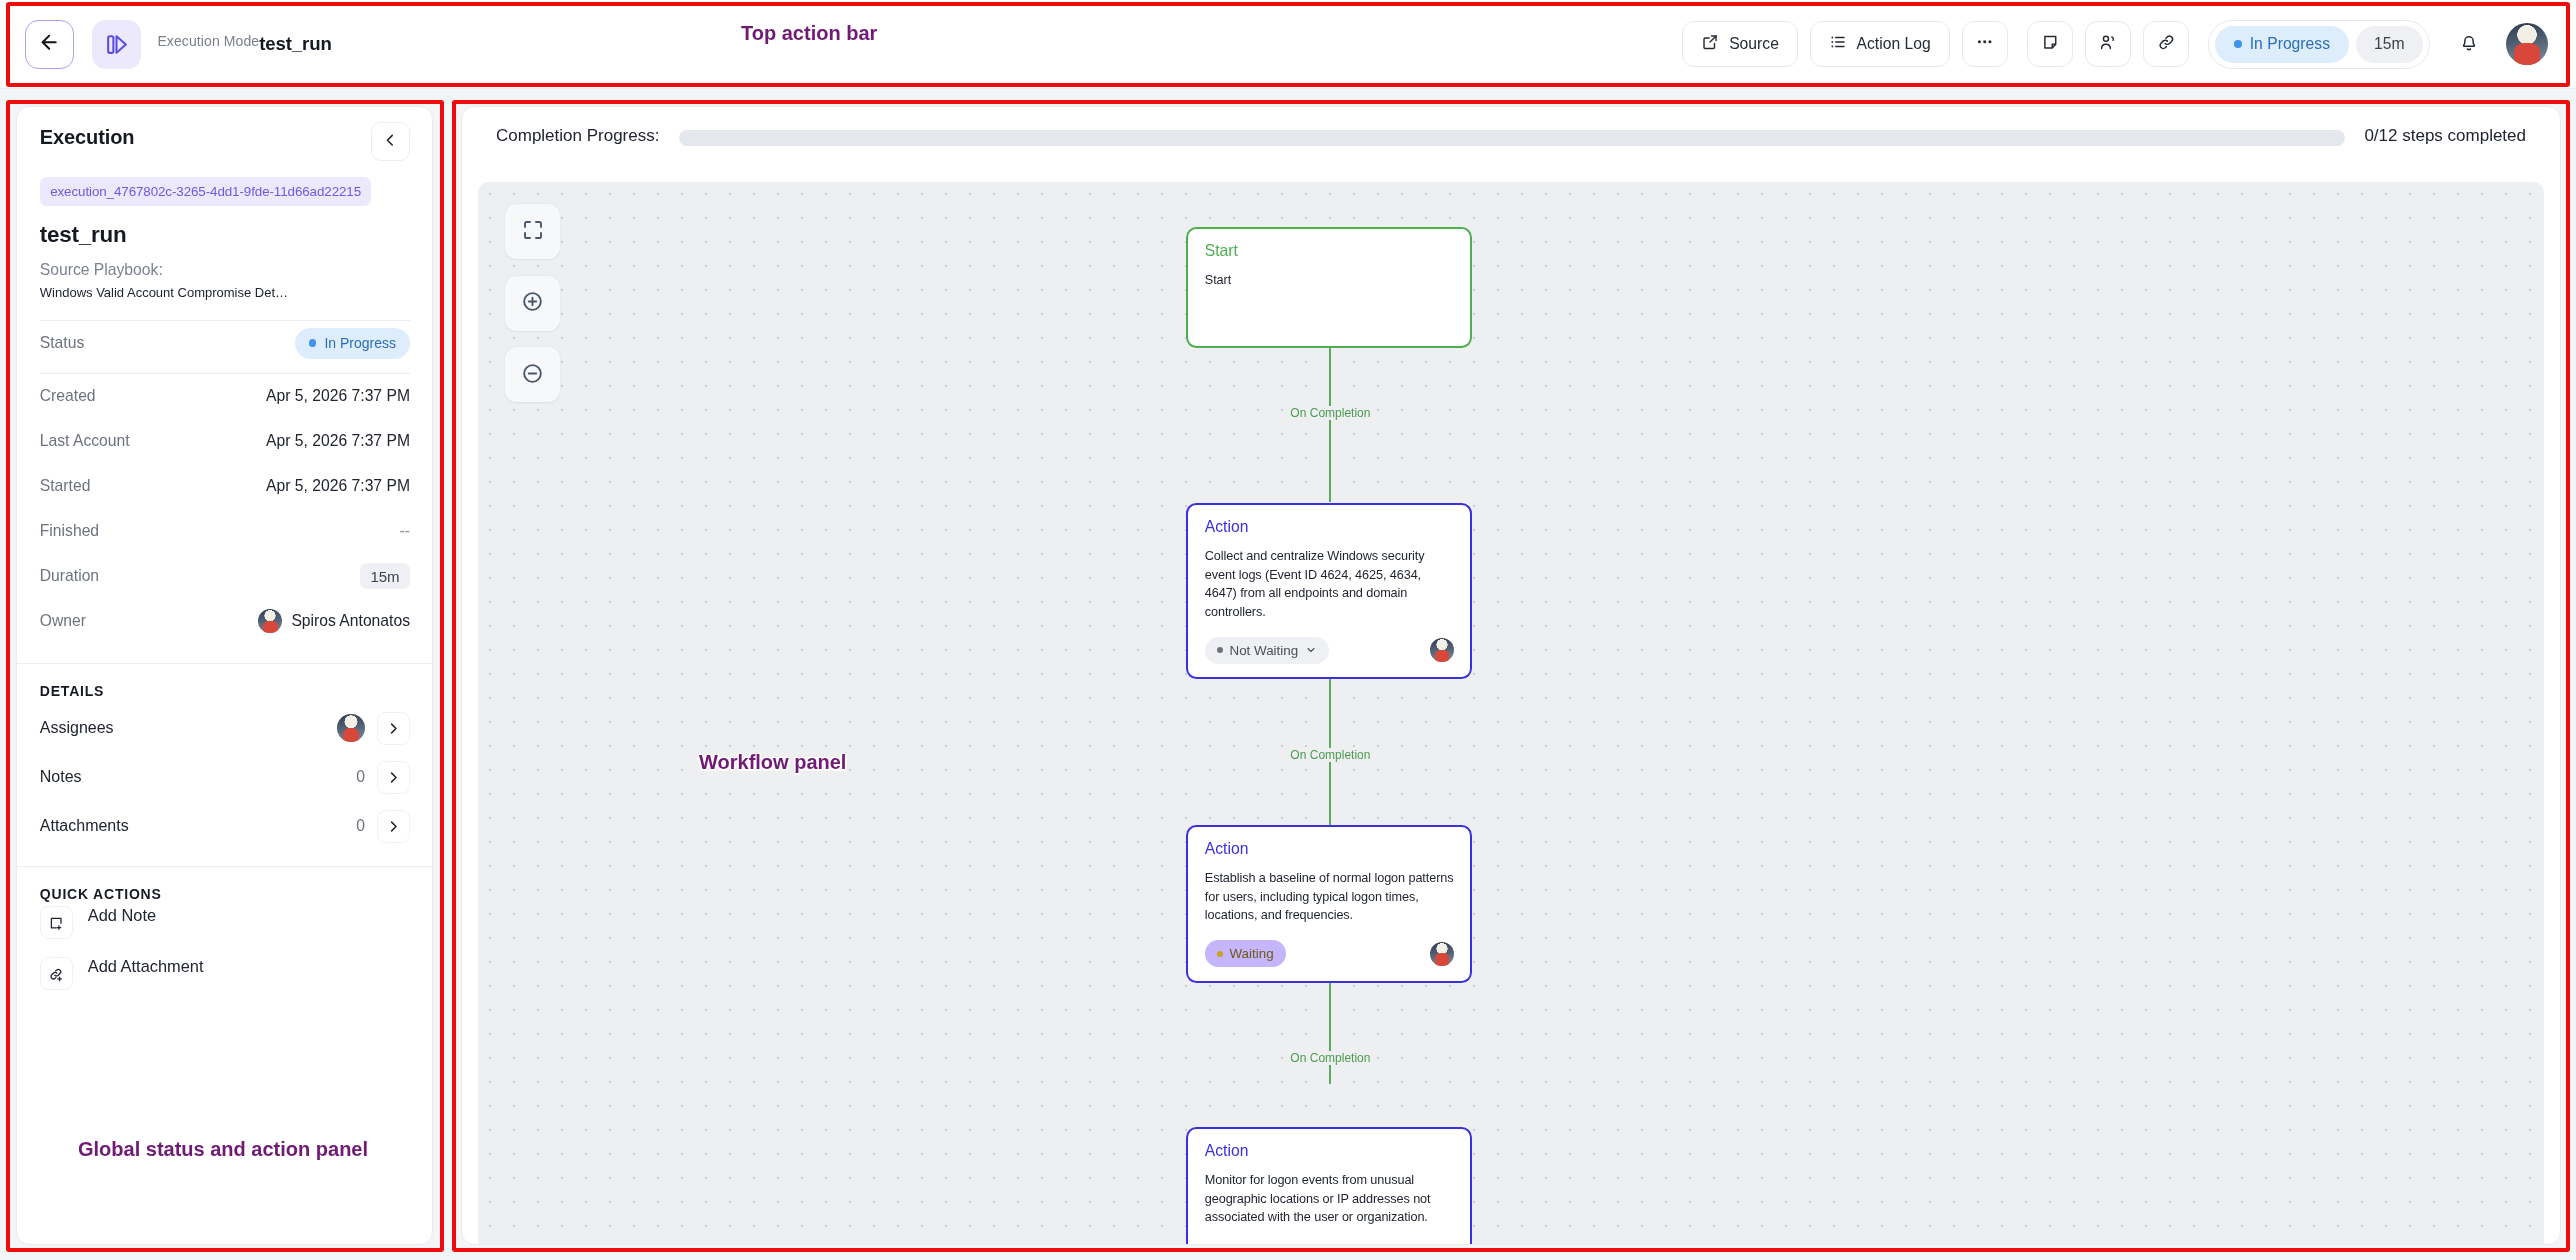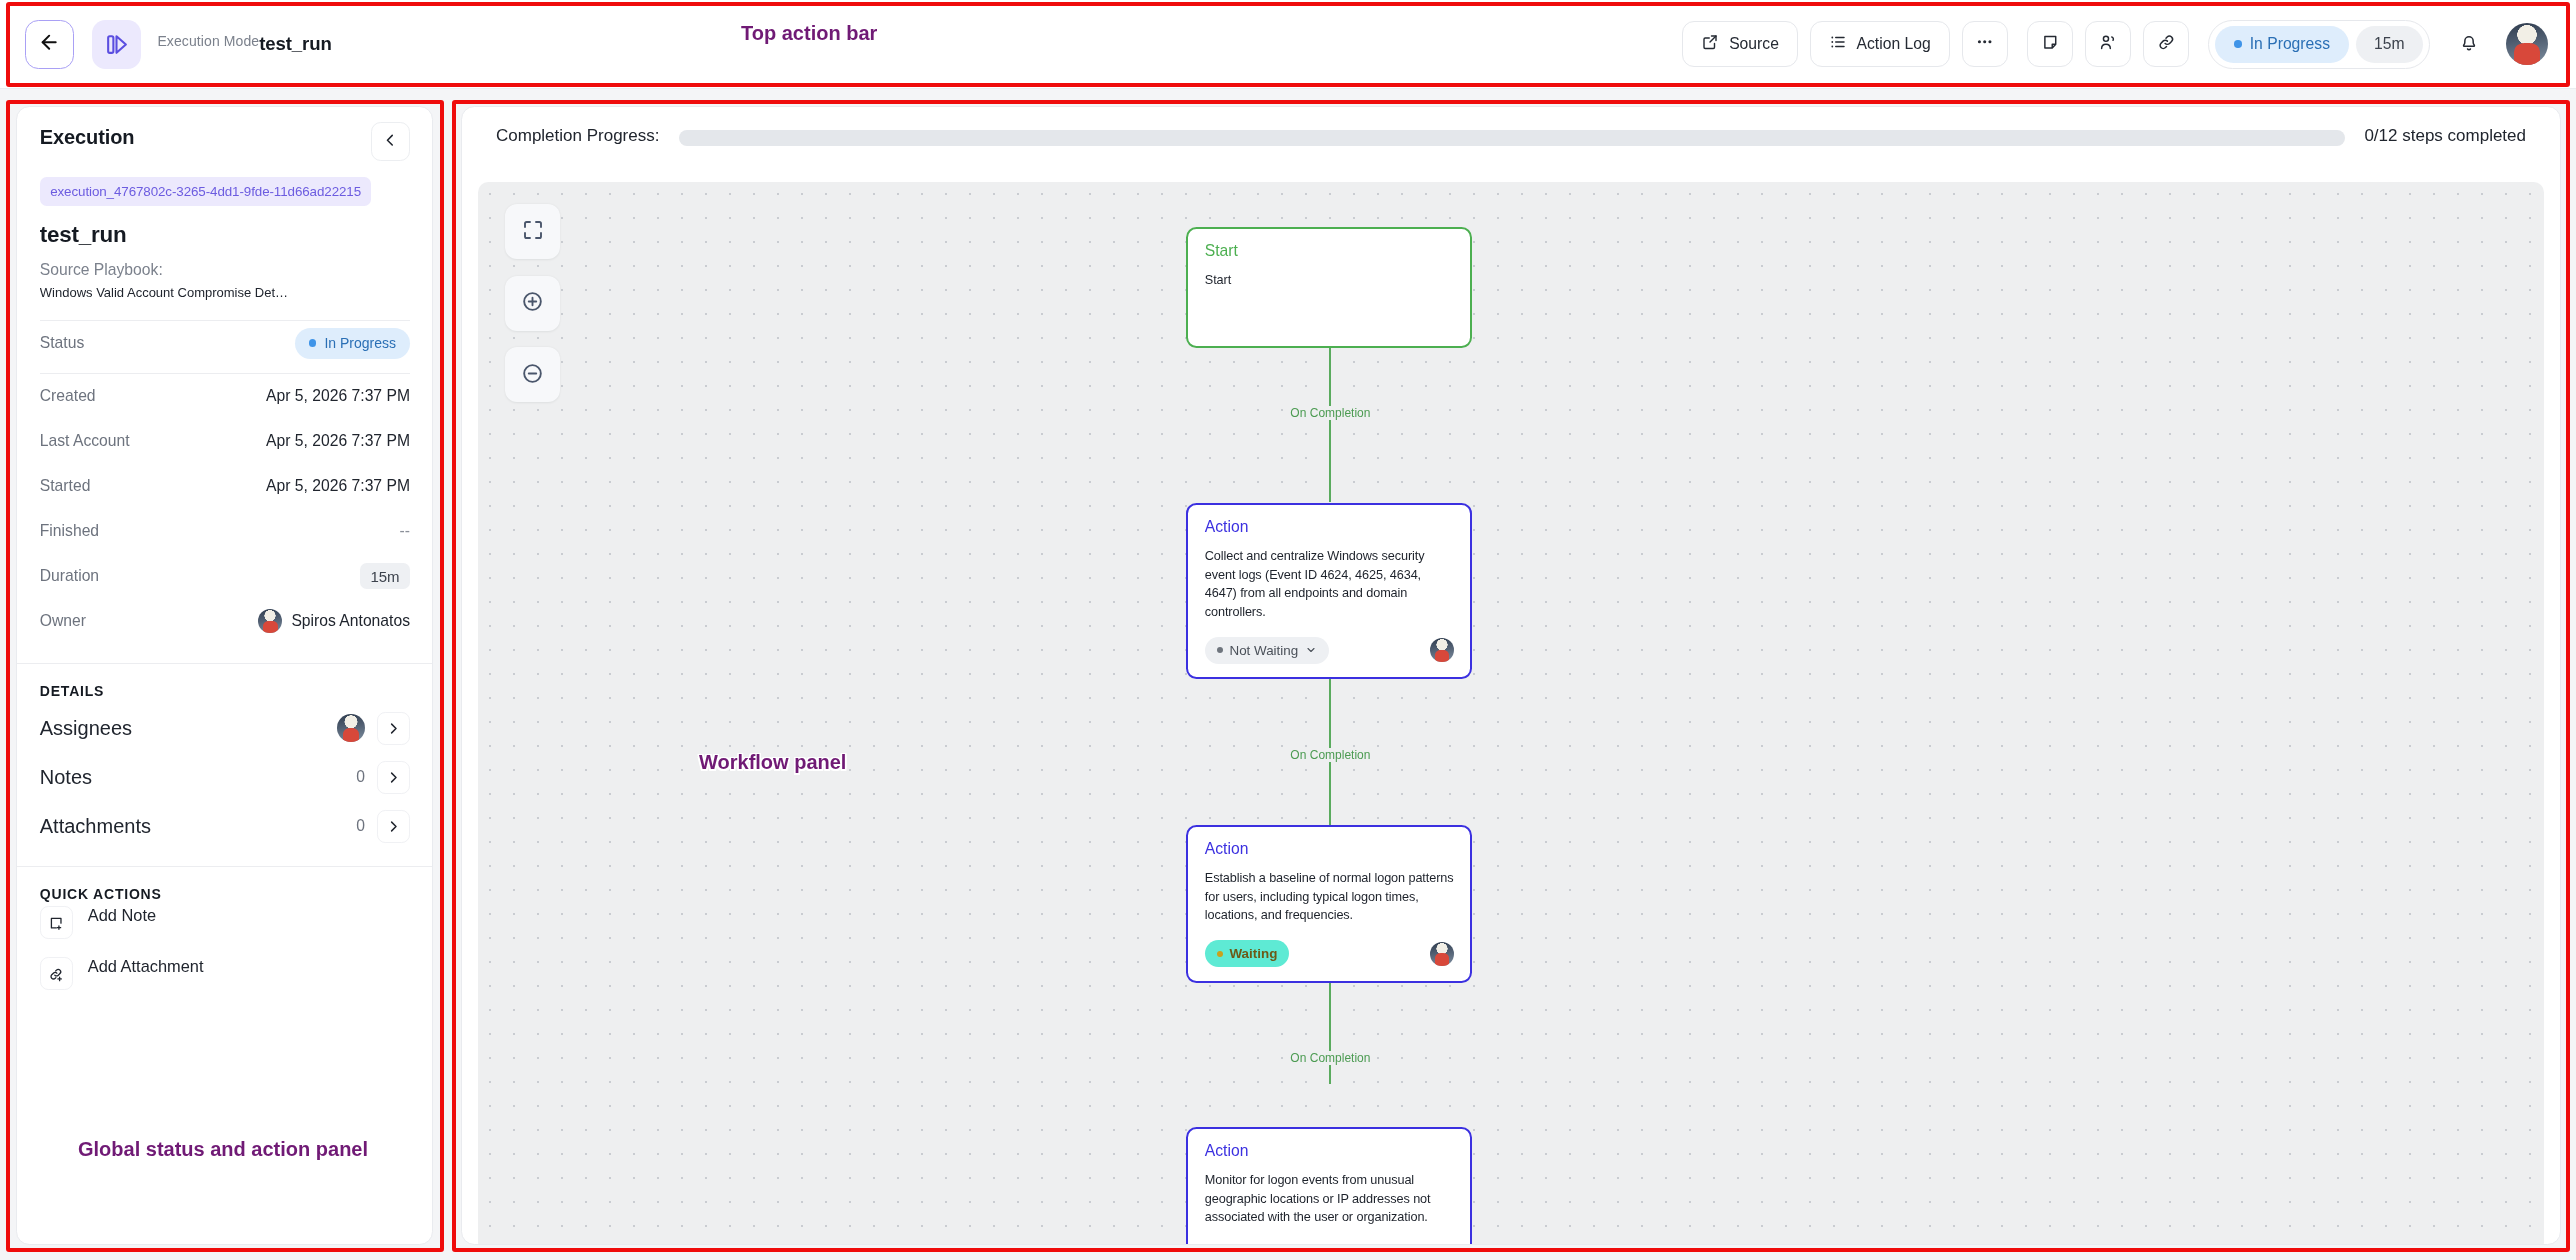--- a/index.html
+++ b/index.html
@@ -125,21 +125,21 @@
   .avatar-md { width: 28px; height: 28px; }
 
   .sec-title {
     font-size: 14px; font-weight: 700; color: #151a22;
     letter-spacing: 0.8px; padding: 0 22.4px; margin-top: 19.4px; margin-bottom: 4.5px;
   }
   .detail-row {
     display: flex; align-items: center; justify-content: space-between;
     height: 49px; padding: 0 22.4px; cursor: pointer;
   }
-  .detail-label { font-size: 20px; color: #20252e; }
+  .detail-label { font-size: 16px; color: #20252e; }
   .detail-right { display: flex; align-items: center; gap: 12px; }
   .detail-count { font-size: 15.7px; color: #6d737e; }
   .chev-btn {
     width: 33px; height: 33px; border-radius: 8.2px; border: 1.1px solid #f0f1f4;
     background: #fff; display: flex; align-items: center; justify-content: center;
   }
   .qa-row {
     display: flex; gap: 15px;
     height: 51px; padding: 0 22.4px; cursor: pointer;
   }
@@ -193,21 +193,21 @@
   .node-kind { font-size: 15.7px; margin-bottom: 10.4px; }
   .node.start .node-kind { color: #4caf50; }
   .node.action .node-kind { color: #3b30e0; }
   .node-body { font-size: 12.7px; color: #1d222b; line-height: 1.48; letter-spacing: -0.1px; }
   .node-foot { display: flex; align-items: center; justify-content: space-between; margin-top: 15px; }
   .st-pill {
     display: flex; align-items: center; gap: 6.7px; height: 27px;
     border-radius: 13.4px; padding: 0 12px; font-size: 13.4px;
   }
   .st-pill.notstarted { background: #eef0f3; color: #4a5059; }
-  .st-pill.waiting { background: #5eead4; color: #6d5a17; font-weight: bold; }
+  .st-pill.waiting { background: #c4b5fd; color: #6d5a17; }
   .st-dot { width: 6px; height: 6px; border-radius: 50%; flex: 0 0 auto; }
   .st-pill.notstarted .st-dot { background: #6f757e; }
   .st-pill.waiting .st-dot { background: #c9a21d; }
 
   .edge { position: absolute; width: 1.5px; background: #5aab5e; }
   .edge-label {
     position: absolute; font-size: 12px; color: #4c9b52; white-space: nowrap;
     transform: translateX(-50%);
   }
 

